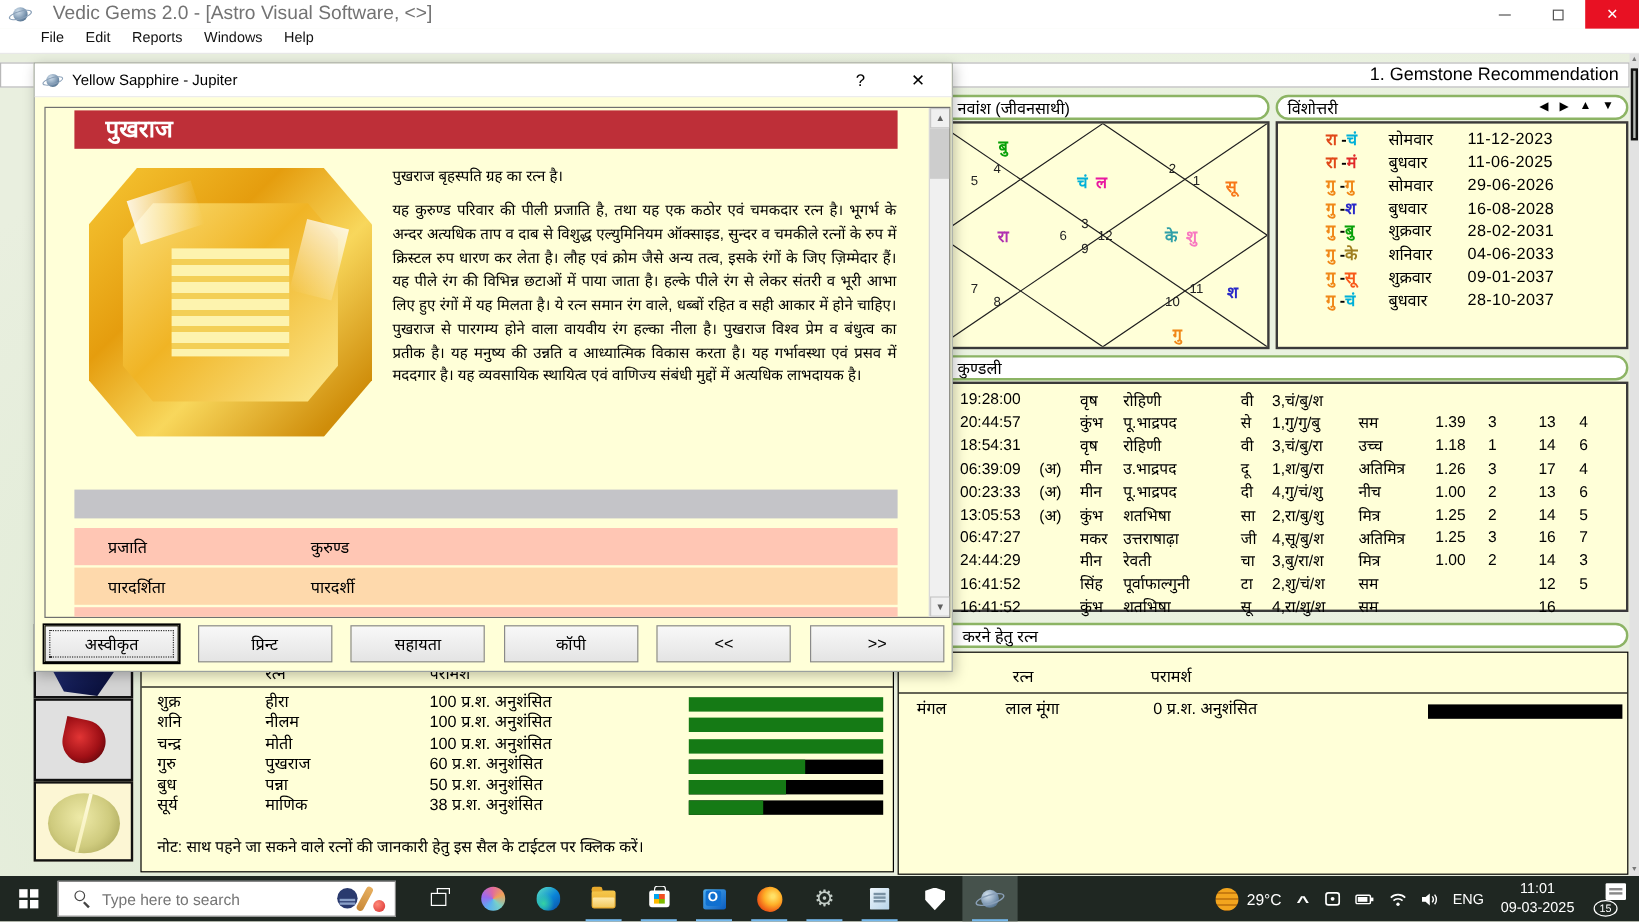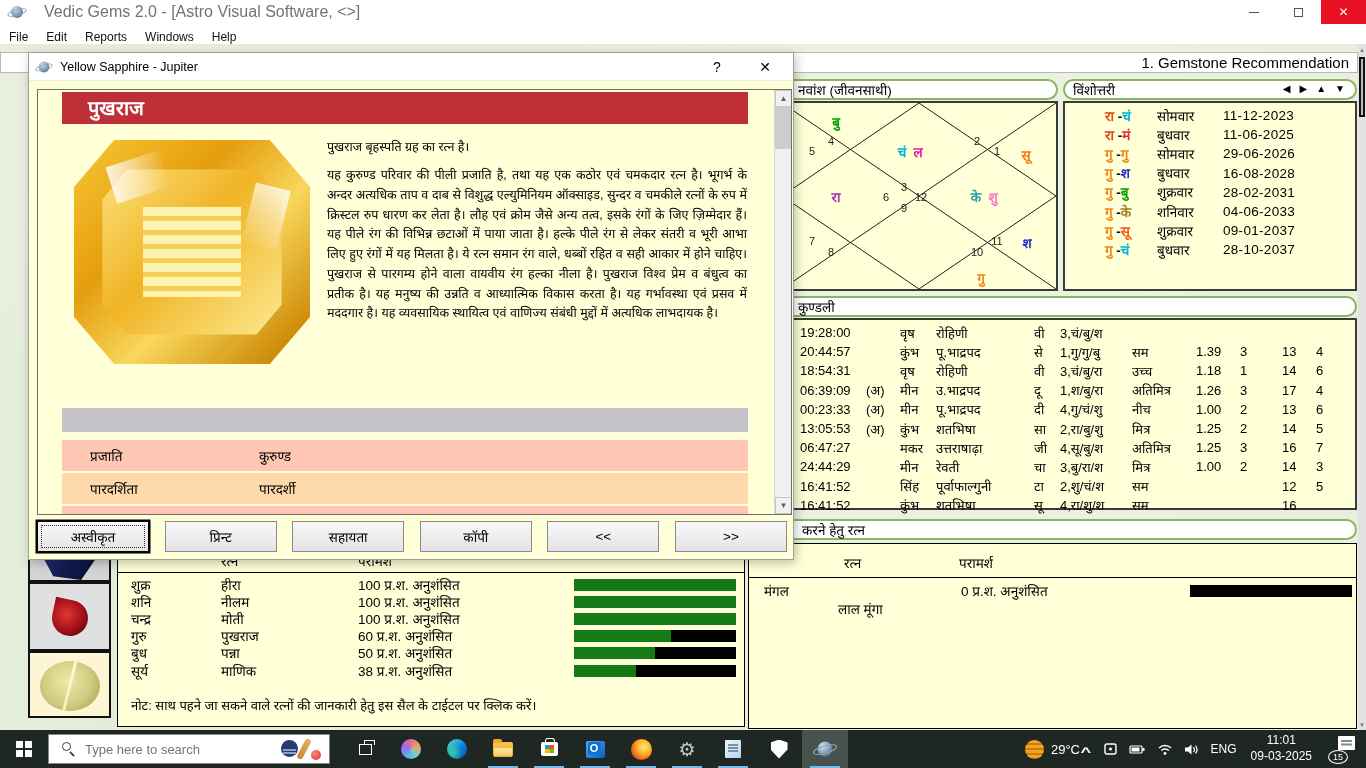--- a/index.html
+++ b/index.html
@@ -8,21 +8,21 @@
   .screen { position:absolute; inset:0; width:1366px; height:768px; }
 
   
   .titlebar { position:absolute; left:0; top:0; width:1366px; height:24px; background:#fff; display:flex; align-items:center; }
   .wtitle { color:#737373; font-size:16px; margin-left:18px; }
   .wbtns { position:absolute; right:0; top:0; height:24px; display:flex; }
   .wbtn { width:45px; height:24px; display:flex; align-items:center; justify-content:center; color:#555; font-size:11px; }
   .wbtn.close { background:#e81123; color:#fff; font-size:12px; }
   .mini-dash { width:10px; height:1px; background:#555; display:block; }
   .maxi-box { width:9px; height:9px; border:1px solid #555; display:block; }
-  .menubar { position:absolute; left:0; top:24px; width:1366px; height:21px; background:#fff; display:flex; align-items:flex-end; font-size:12px; color:#111; border-bottom:1px solid #e8e8e8; }
+  .menubar { position:absolute; left:0; top:24px; width:1366px; height:21px; background:#fff; display:flex; align-items:flex-start; font-size:12px; color:#111; border-bottom:1px solid #e8e8e8;padding-left:25px; }
   .mi { padding:0 9px; }
 
   .workspace { position:absolute; left:0; top:45px; width:1366px; height:685px;
     background:radial-gradient(circle at 20% 80%, #e2ecd8 0 12%, transparent 40%),
                radial-gradient(circle at 70% 30%, #eaf2e0 0 15%, transparent 45%),
                #e9efdf; }
   .pagehdr { position:absolute; left:0; top:7px; width:1358px; height:21px; background:#fff; border:1px solid #b8b8b8; font-size:15px; color:#000; text-align:right; padding-right:8px; line-height:19px; }
   .mainscroll { position:absolute; right:0; top:0; width:8px; height:685px; background:#e2e2e2; }
   .mainscroll .thumb { position:absolute; left:1px; top:12px; width:6px; height:60px; background:#b8bcb8; }
   .mainscroll .ar { position:absolute; left:0; width:8px; font-size:6px; color:#777; text-align:center; }
@@ -41,21 +41,21 @@
   .vday { width:66px; }
   .vdate { letter-spacing:0.3px; }
   .vim-arrows { position:absolute; right:10px; top:2px; display:flex; gap:9px; font-size:10px; color:#000; }
 
   
   .krow { display:flex; height:19.2px; align-items:center; padding-left:18px; font-size:13px; color:#000; }
   .k-time{width:66px}.k-a{width:34px}.k-rashi{width:36px}.k-nak{width:98px}.k-syl{width:26px}
   .k-pada{width:72px}.k-dig{width:64px}.k-ratio{width:44px}.k-c1{width:42px}.k-c2{width:34px}
 
   
-  .grow { display:flex; height:17.2px; align-items:center; font-size:13.5px; color:#000; }
+  .grow { display:flex; height:17.2px; align-items:flex-end; font-size:13.5px; color:#000; }
   .g-planet{width:90px}.g-gem{width:137px}.g-adv{width:216px}
   .gbar { width:162px; height:12px; background:#000; }
   .gbar i { display:block; height:100%; width:calc(var(--pct,0)*1%); background:#157a15; }
   .tbl-cols { position:absolute; font-size:13.5px; color:#000; }
 
   
   .thumb { position:absolute; left:28px; width:83px; border:2px solid #111; }
   .gem-blue { width:58px; height:46px; margin:4px auto; background:linear-gradient(140deg,#33418f,#141d55 55%,#060a2e); clip-path:polygon(25% 0,75% 8%,100% 45%,70% 100%,22% 92%,0 40%); }
   .gem-red { width:36px; height:36px; margin:16px auto; background:radial-gradient(circle at 38% 42%,#e23535,#a01016 55%,#5e060b 85%); border-radius:0 55% 55% 55%; transform:rotate(12deg); }
   .gem-eye { position:relative; width:60px; height:50px; margin:8px auto; border-radius:50%; background:radial-gradient(circle at 45% 40%,#eeeaa8,#cfcb7e 55%,#a8a458 90%); overflow:hidden; }
@@ -126,21 +126,21 @@
   .ic-store:after { content:""; position:absolute; left:4px; top:3px; width:9px; height:8px; background:conic-gradient(#f25022 0 25%,#7fba00 0 50%,#ffb900 0 75%,#00a4ef 0); }
   .ic-outlook { position:relative; width:19px; height:17px; background:linear-gradient(135deg,#50b0f0,#0a5cc0); border-radius:2px; }
   .ic-outlook:after { content:"O"; position:absolute; left:2px; top:1px; width:13px; height:13px; background:#1070d0; border-radius:2px; color:#fff; font-size:11px; font-weight:bold; text-align:center; line-height:13px; }
   .ic-firefox { width:21px; height:21px; border-radius:50%; background:radial-gradient(circle at 62% 38%,#ffe066 8%,#ffb028 38%,#f06018 68%,#c03a10 92%); }
   .ic-gear { color:#c2ccc6; font-size:19px; }
   .ic-notepad { position:relative; width:16px; height:18px; background:linear-gradient(135deg,#eef6fc,#b8d4e8); border-radius:1px; }
   .ic-notepad:after { content:""; position:absolute; left:3px; top:4px; width:10px; height:1.5px; background:#7a92a4; box-shadow:0 3px 0 #7a92a4,0 6px 0 #7a92a4; }
   .ic-shield { width:17px; height:19px; background:#fff; clip-path:polygon(50% 0,100% 16%,100% 52%,50% 100%,0 52%,0 16%); }
   .ic-vedic .appico { margin:0; transform:scale(1.25); }
   .tray { position:absolute; right:0; top:0; height:38px; display:flex; align-items:center; color:#fff; }
-  .weather { display:flex; align-items:center; gap:7px; margin-right:2px; }
+  .weather { display:flex; align-items:center; gap:7px; margin-right:14px; }
   .wsun { width:19px; height:19px; border-radius:50%; background:repeating-linear-gradient(180deg,#f2a51e 0 3px,#c87c10 3px 5px); }
   .temp { font-size:13px; }
   .chev { font-size:13px; font-weight:bold; transform:translateY(2px) scaleX(1.4); margin-right:13px; }
   .trayico { margin-right:11px; display:flex; }
   .lang { font-size:12px; margin-right:14px; }
   .clock { font-size:12px; text-align:center; line-height:1.3; margin-right:16px; }
   .notif { position:relative; width:30px; height:30px; margin-right:8px; }
   .notif .sq { position:absolute; right:3px; top:2px; width:17px; height:14px; background:#fff; border-radius:1px; }
   .notif .sq:after { content:""; position:absolute; left:3px; top:4px; width:11px; height:1.5px; background:#888; box-shadow:0 3.5px 0 #888; }
   .notif .badge { position:absolute; left:0px; bottom:0px; width:20px; height:14px; border:1.2px solid #fff; border-radius:50%; font-size:9px; color:#fff; text-align:center; line-height:12px; }

